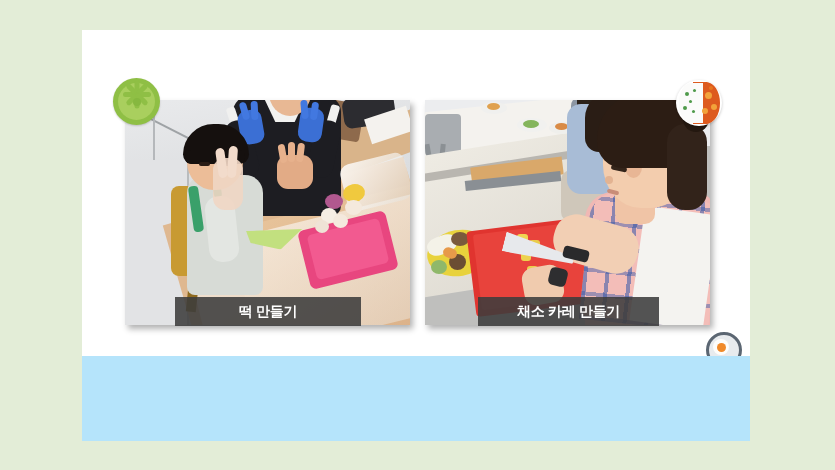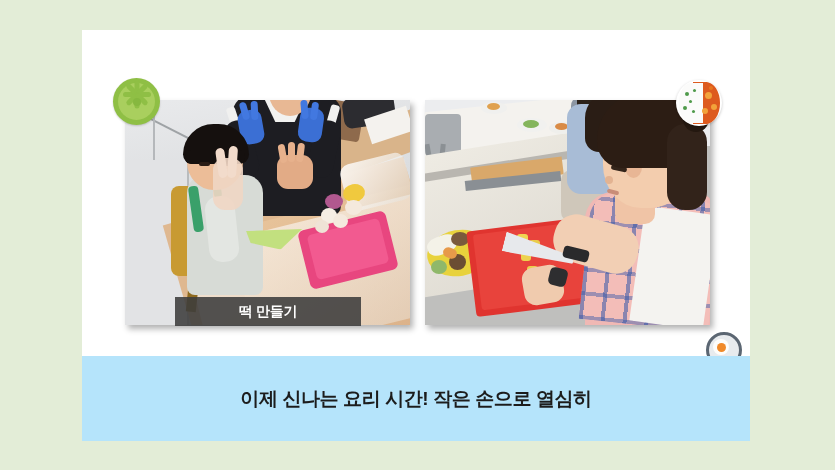--- a/index.html
+++ b/index.html
@@ -320,20 +320,23 @@
     <div class="ph-layer R-girl-nose"></div>
     <div class="ph-layer R-girl-mouth"></div>
     <div class="ph-layer R-girl-hair"></div>
     <div class="ph-layer R-girl-hairside"></div>
     <div class="ph-layer R-girl-hairtie"></div>
   </div>
 
   <div class="cap left">
     <span>떡 만들기</span>
   </div>
+  <div class="cap right">
+    <span>채소 카레 만들기</span>
+  </div>
 
   <div class="badge lime">
     <div class="lime-in">
       <div class="lime-seg" style="transform:translate(-50%,-50%) rotate(0deg) translateY(-1px);"></div>
       <div class="lime-seg" style="transform:translate(-50%,-50%) rotate(45deg) translateY(-1px);"></div>
       <div class="lime-seg" style="transform:translate(-50%,-50%) rotate(90deg) translateY(-1px);"></div>
       <div class="lime-seg" style="transform:translate(-50%,-50%) rotate(135deg) translateY(-1px);"></div>
       <div class="lime-seg" style="transform:translate(-50%,-50%) rotate(180deg) translateY(-1px);"></div>
       <div class="lime-seg" style="transform:translate(-50%,-50%) rotate(225deg) translateY(-1px);"></div>
       <div class="lime-seg" style="transform:translate(-50%,-50%) rotate(270deg) translateY(-1px);"></div>
@@ -358,17 +361,16 @@
 
   <div class="pan">
     <div class="pan-handle"></div>
     <div class="pan-body"></div>
     <div class="pan-egg"></div>
     <div class="pan-yolk"></div>
   </div>
 
   <div class="band">
     <div class="band-text">
-      <span>이제 신나는 요리 시간! 작은 손으로 열심히</span>
     </div>
   </div>
 
 </div>
 
 </body></html>

